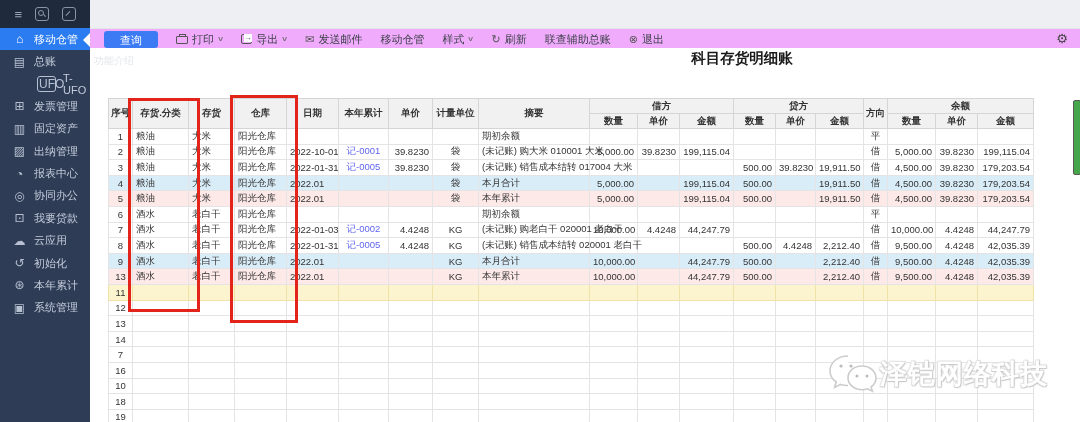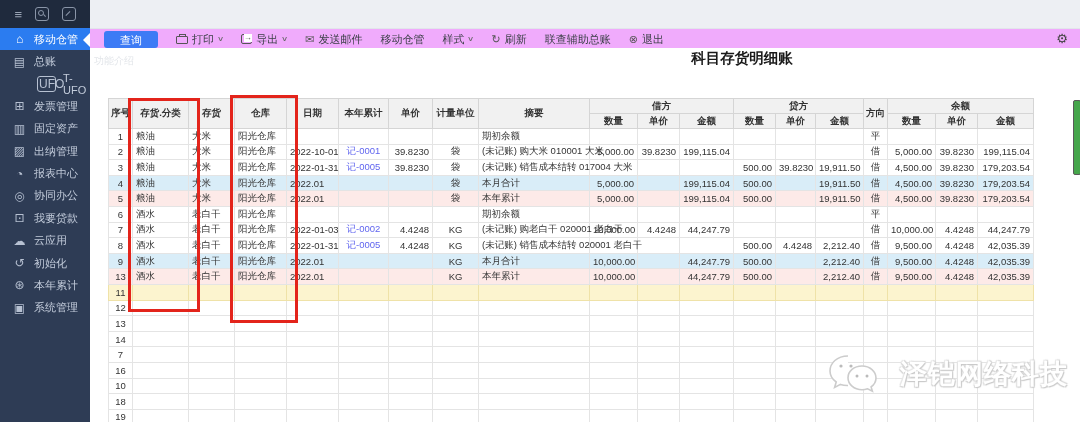--- a/index.html
+++ b/index.html
@@ -59,21 +59,21 @@
   td.c0,td.c5,td.c7,td.c15{text-align:center;}
   td.c1,td.c2,td.c3,td.c4,td.c8{text-align:left;}
   td.c6,td.c9,td.c10,td.c11,td.c12,td.c13,td.c14,td.c16,td.c17,td.c18{text-align:right;}
   .vlink{color:#6065ef;cursor:pointer;}
 
   
   .redbox{position:absolute;border:3px solid #e3241b;pointer-events:none;}
   .redbox.cat{left:38px;top:50px;width:66px;height:208px;}
   .redbox.wh{left:140px;top:47px;width:62px;height:222px;}
   .scroll-thumb{position:absolute;left:983px;top:52px;width:6px;height:73px;background:#46a64c;border:1px solid #5a5a5a;border-radius:2px;cursor:pointer;}
-  .watermark{position:absolute;left:738px;top:304px;display:flex;align-items:center;gap:20px;pointer-events:none;}
+  .watermark{position:absolute;left:738px;top:304px;display:flex;align-items:center;gap:0;pointer-events:none;}
   .wm-text{font-size:27px;font-weight:bold;color:#fff;text-shadow:1px 1px 1px #c9c9c9,-1px -1px 1px #e6e6e6,1px -1px 1px #d5d5d5,-1px 1px 1px #d5d5d5;letter-spacing:1px;white-space:nowrap;}
 </style>
 </head>
 <body>
 
 <div class="app">
 
   <div class="sidebar">
     <div class="side-top">
       <span class="ic">≡</span>

